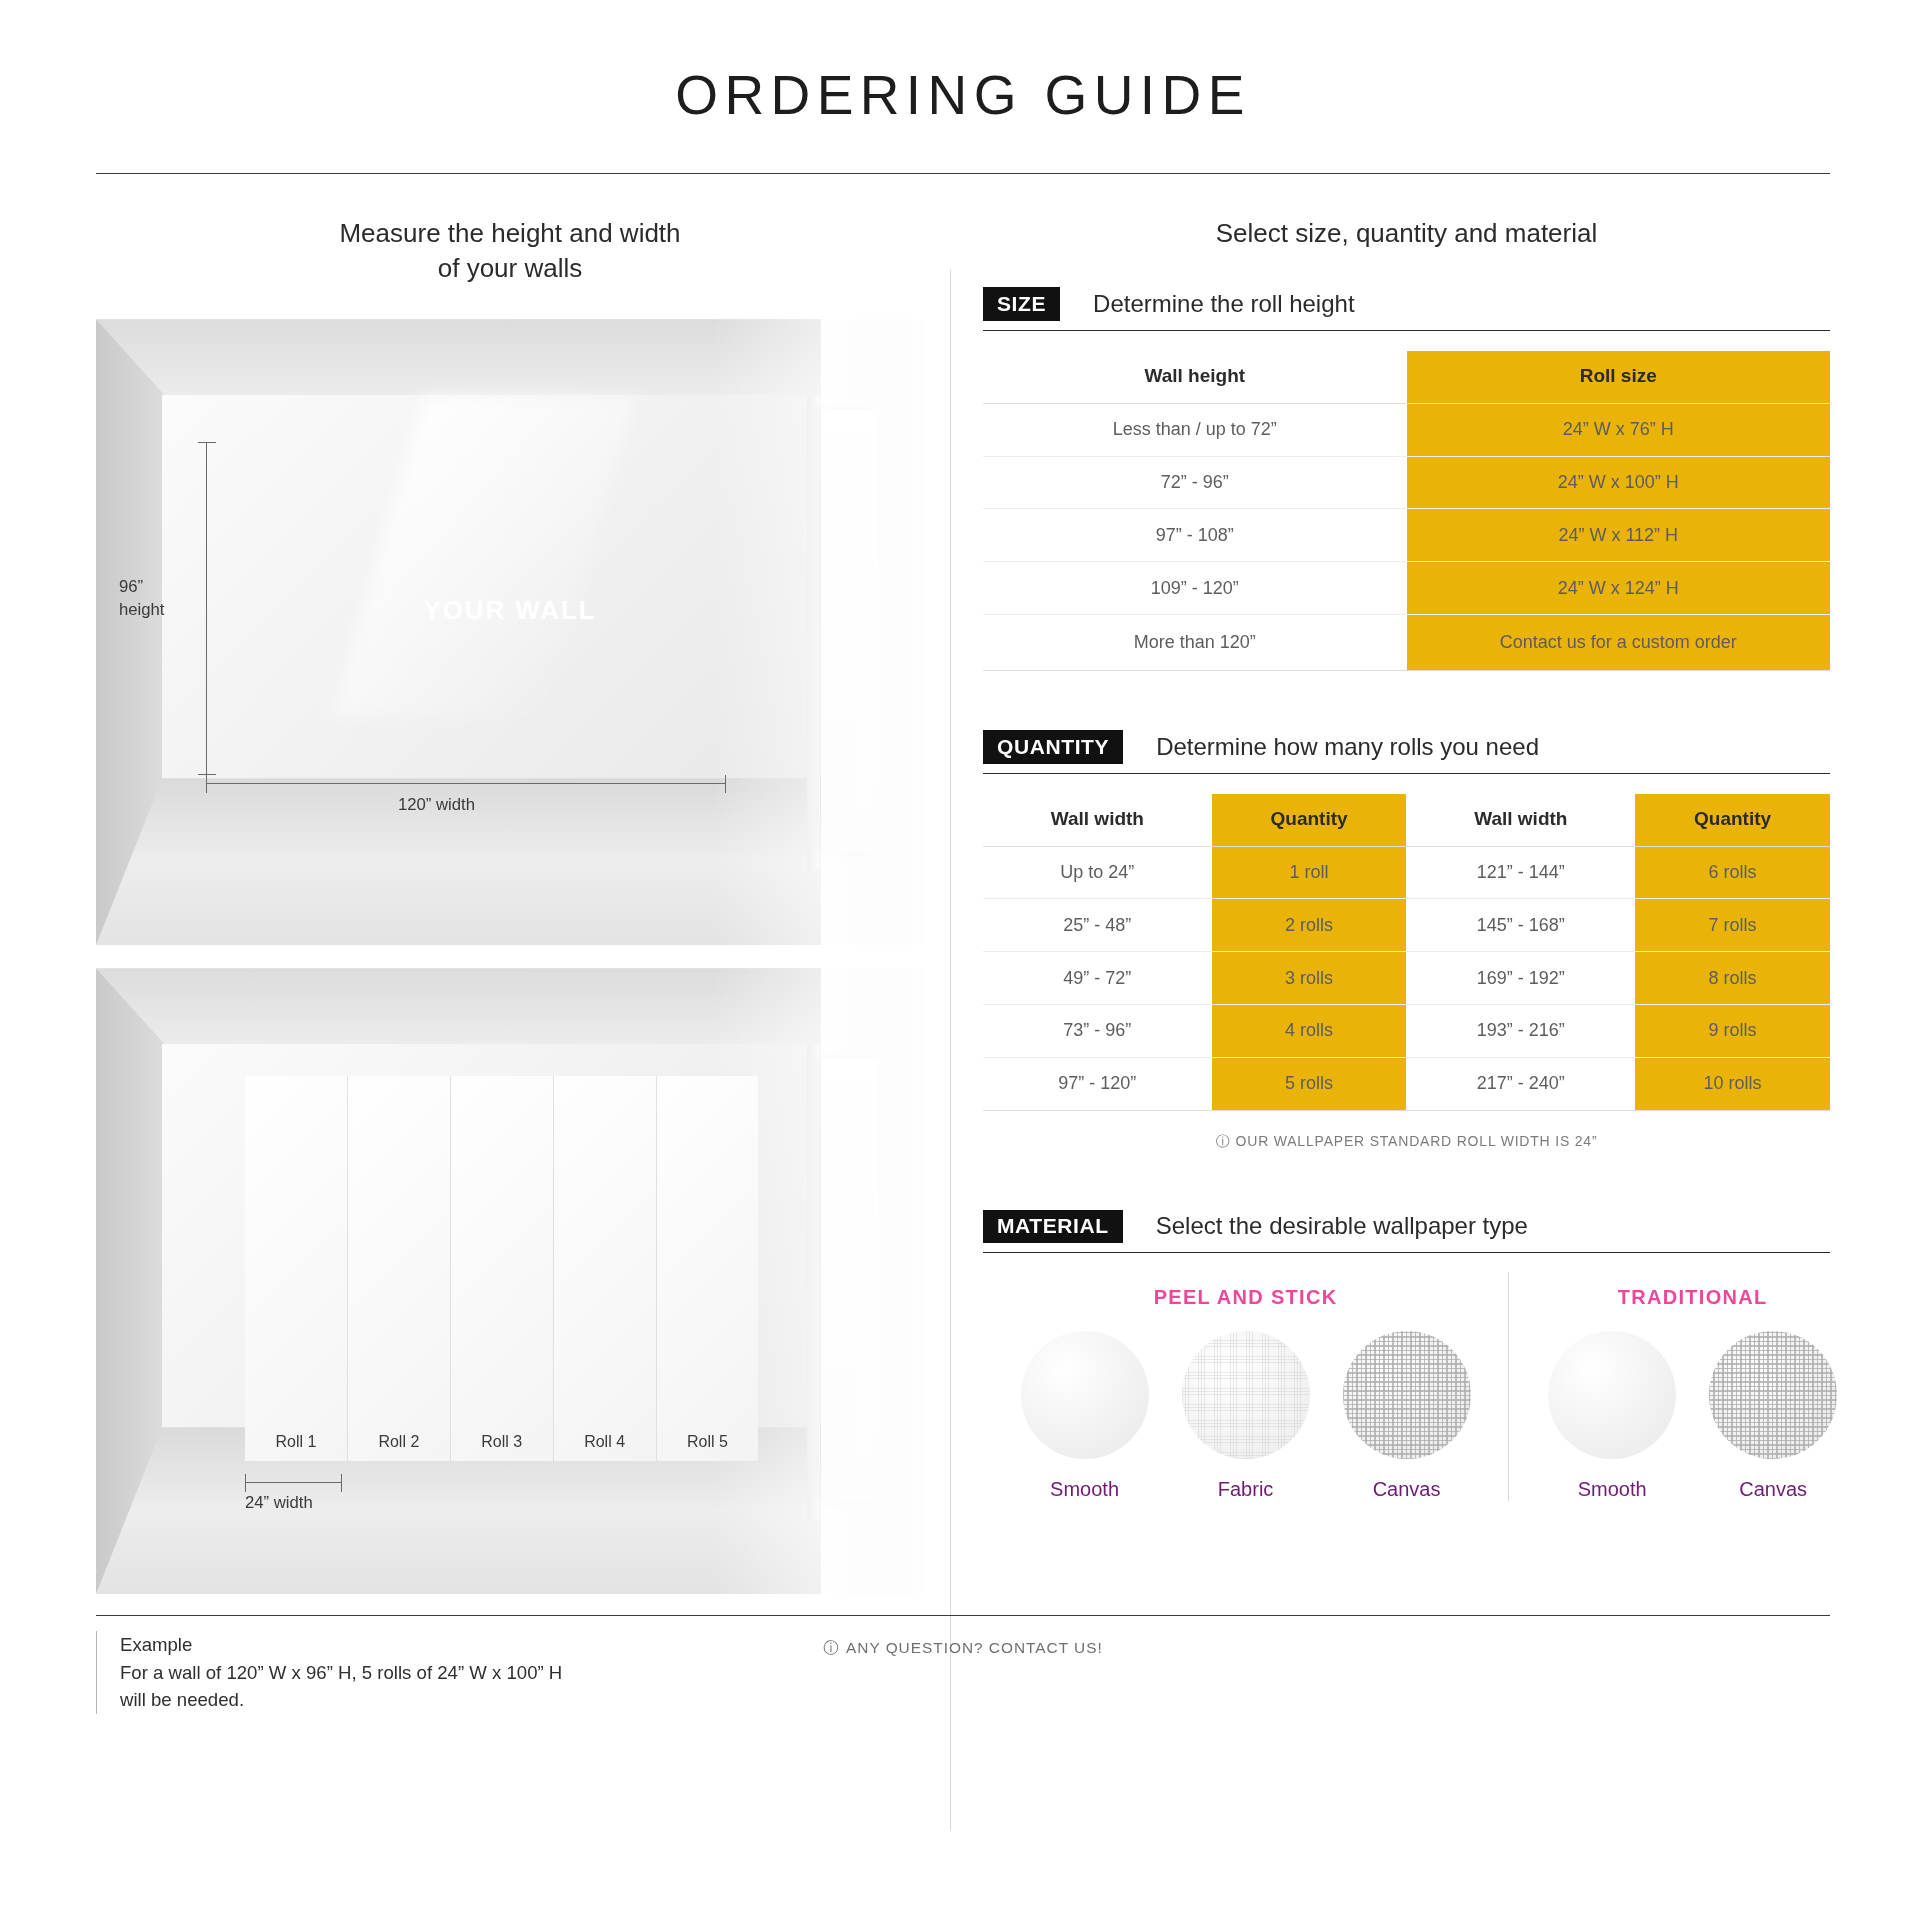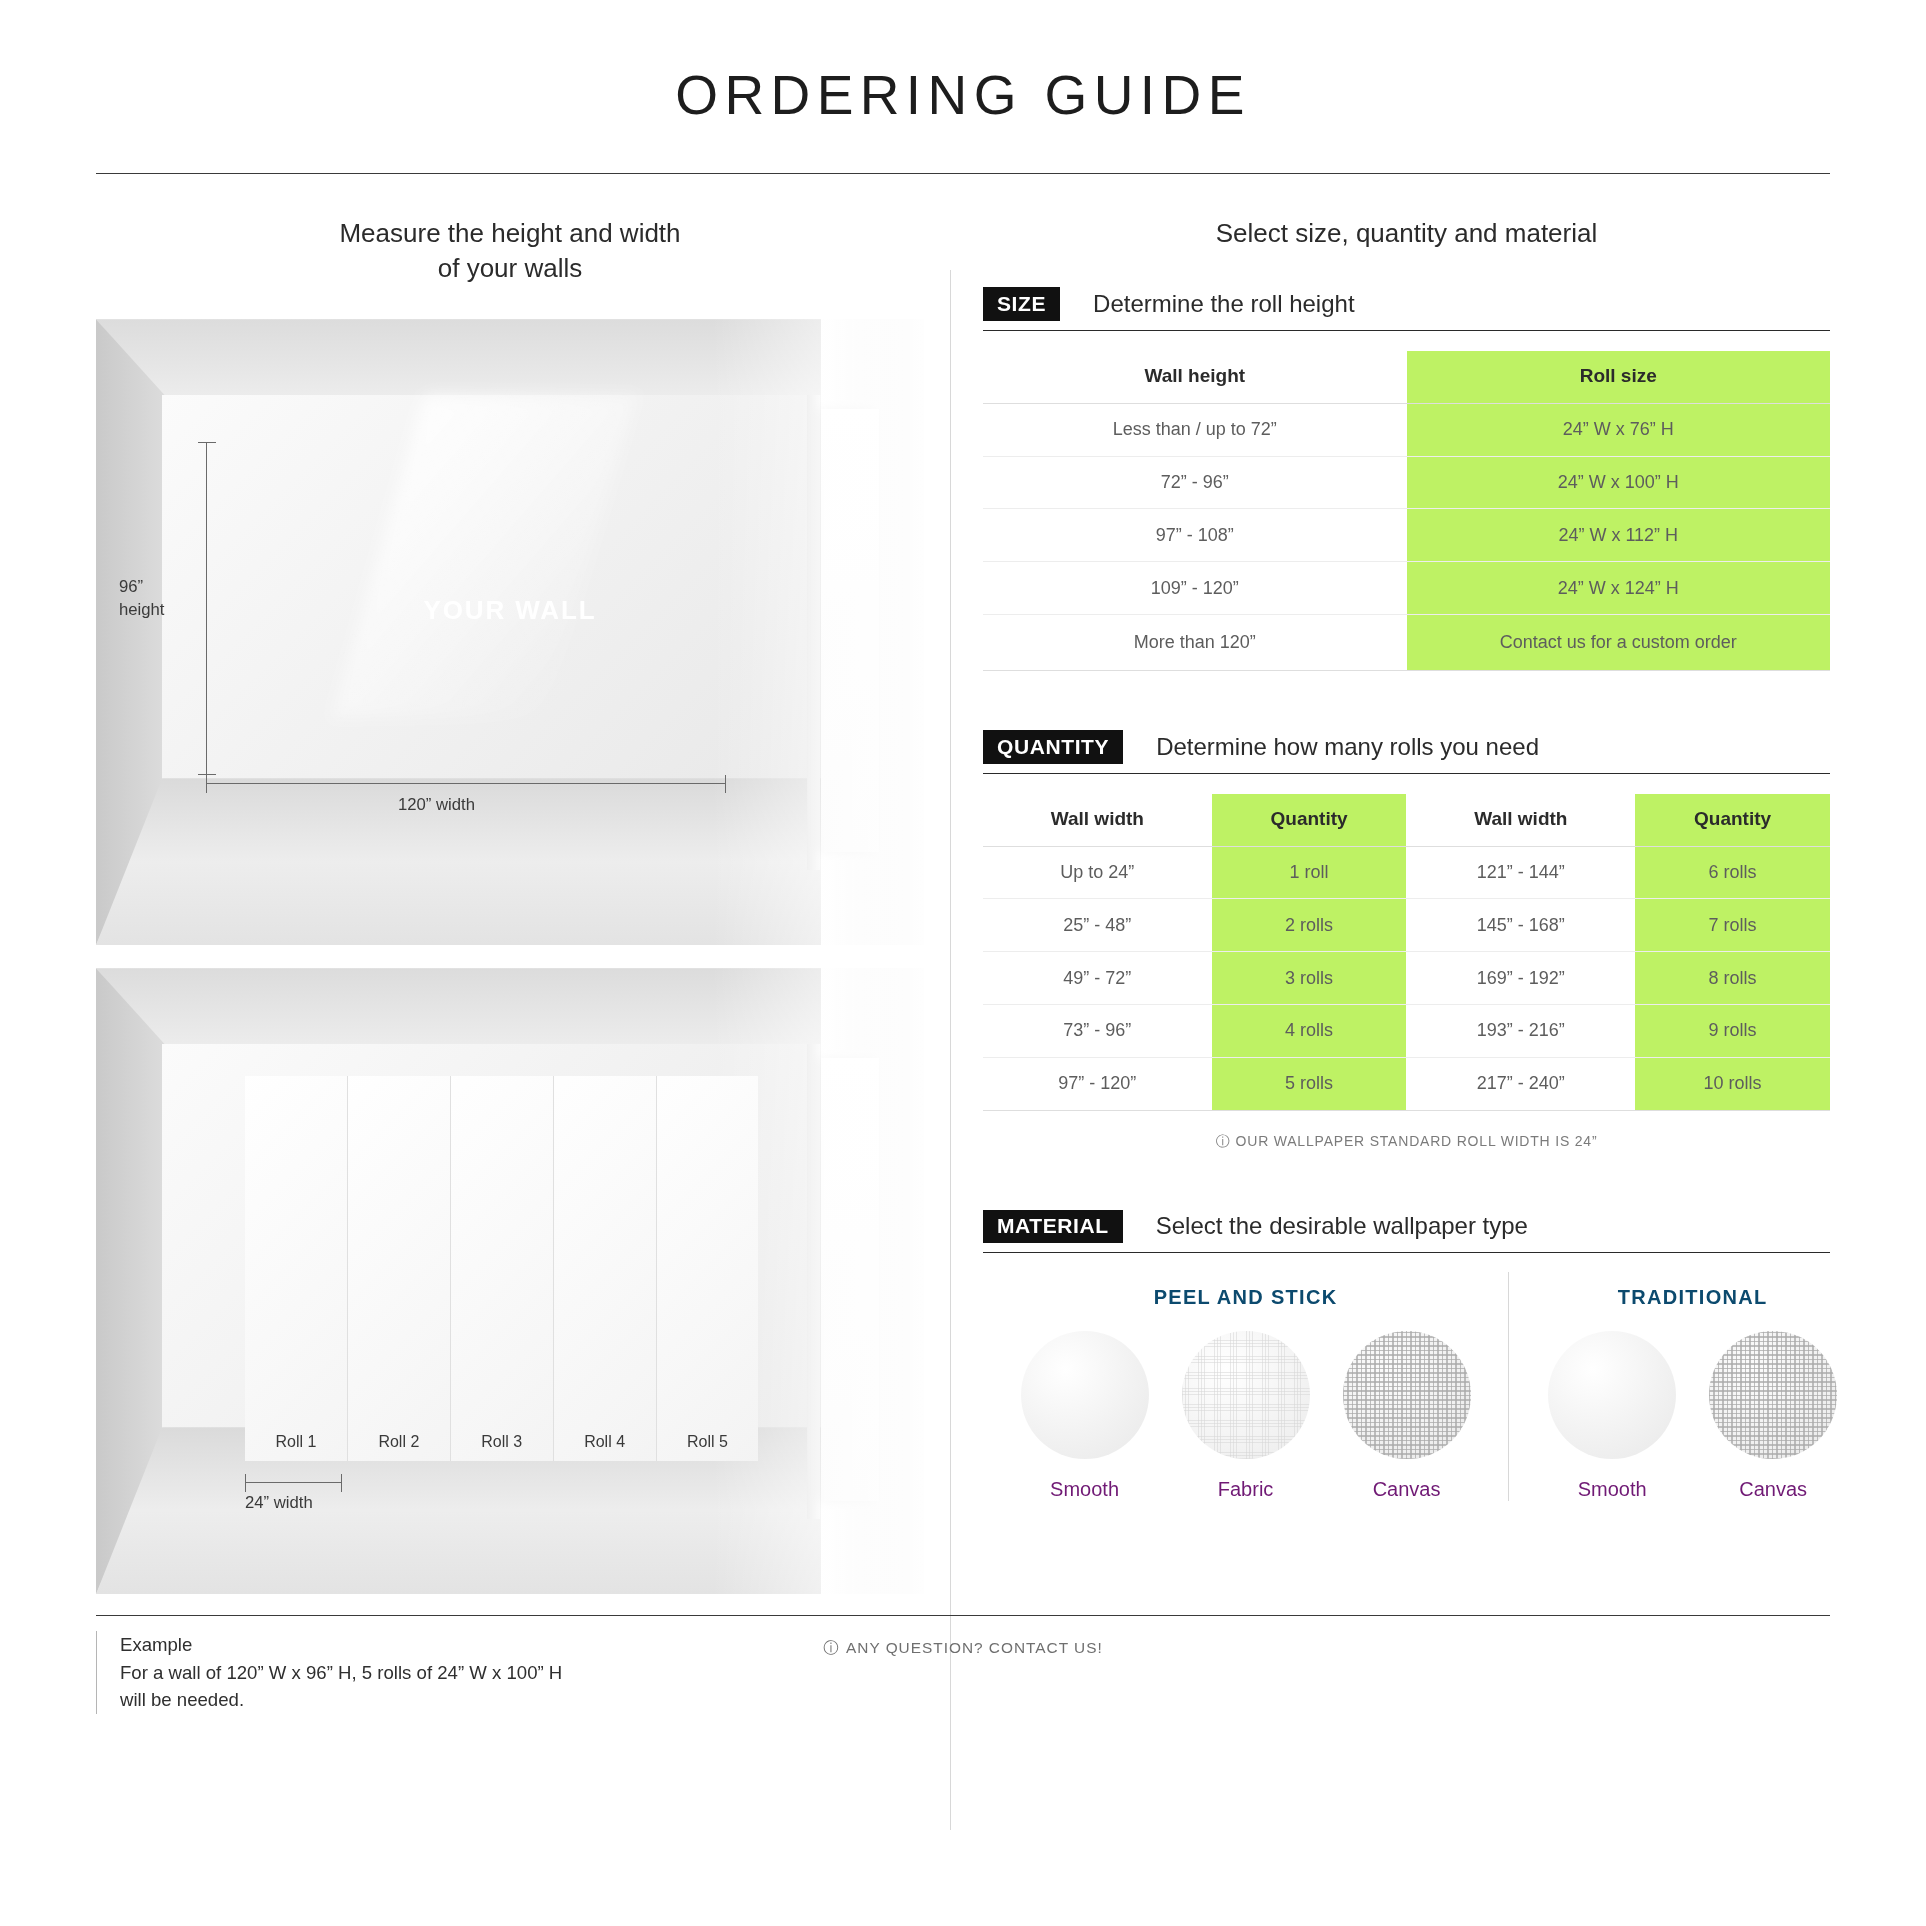--- a/index.html
+++ b/index.html
@@ -222,21 +222,21 @@
     padding: 14px 0 15.4px 0;
     border-bottom: 0.6px solid #dedede;
   }
   .tbl td {
     font-size: 18px; color: #5d5d5d;
     text-align: center;
     padding: 15.4px 0;
     border-bottom: 0.6px solid #ededed;
   }
   .tbl tr:last-child td { border-bottom: 0.6px solid #dedede; }
-  .shade { background: #bef264; }
+  .shade { background: #eab308; }
   .two-line { line-height: 1.35; }
 
   .note {
     margin-top: 22px;
     text-align: center;
     font-size: 14px;
     letter-spacing: 0.8px;
     color: #7b7b7b;
   }
   .note .ico { display:inline-block; margin-right: 5.1px; }
@@ -247,21 +247,21 @@
     margin-top: 19px;
   }
   .mat-group { position: relative; }
   .mat-group.peel { flex: 0 0 62%; }
   .mat-group.trad { flex: 1; padding-left: 39px; border-left: 1.3px solid #d8d8d8; }
   .mat-title {
     text-align:center;
     font-size: 20px;
     font-weight: 700;
     letter-spacing: 1.3px;
-    color: #0c4a6e;
+    color: #ec4899;
     margin-top: 14px;
   }
   .swatches { display:flex; justify-content: center; gap: 33px; margin-top: 22px; }
   .swatch-wrap { text-align:center; }
   .swatch {
     width: 128px; height: 128px; border-radius: 50%;
     background: #f0f0f0;
     margin: 0 auto;
   }
   .sw-smooth {

